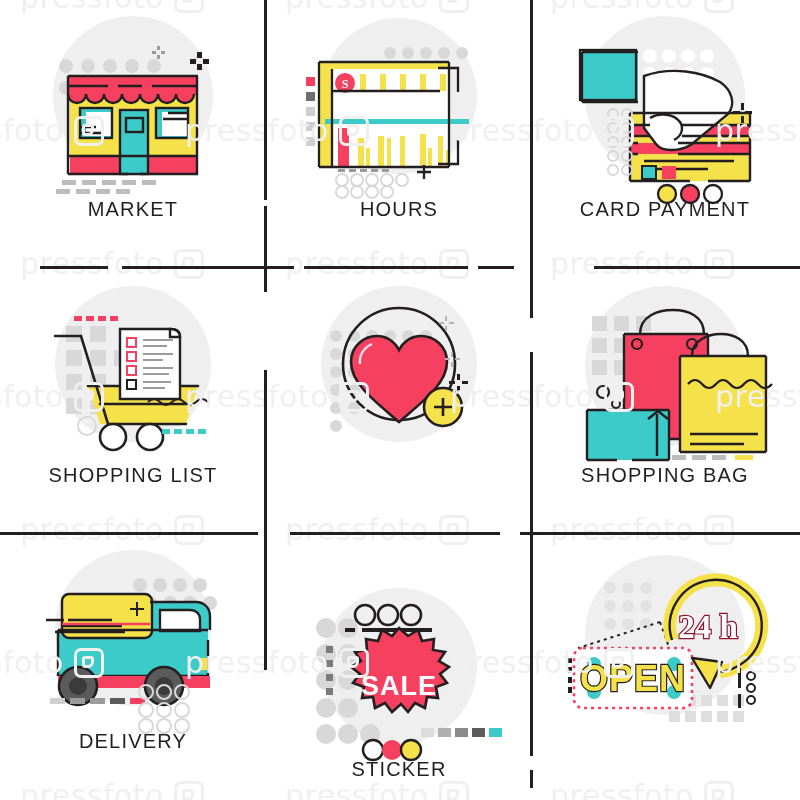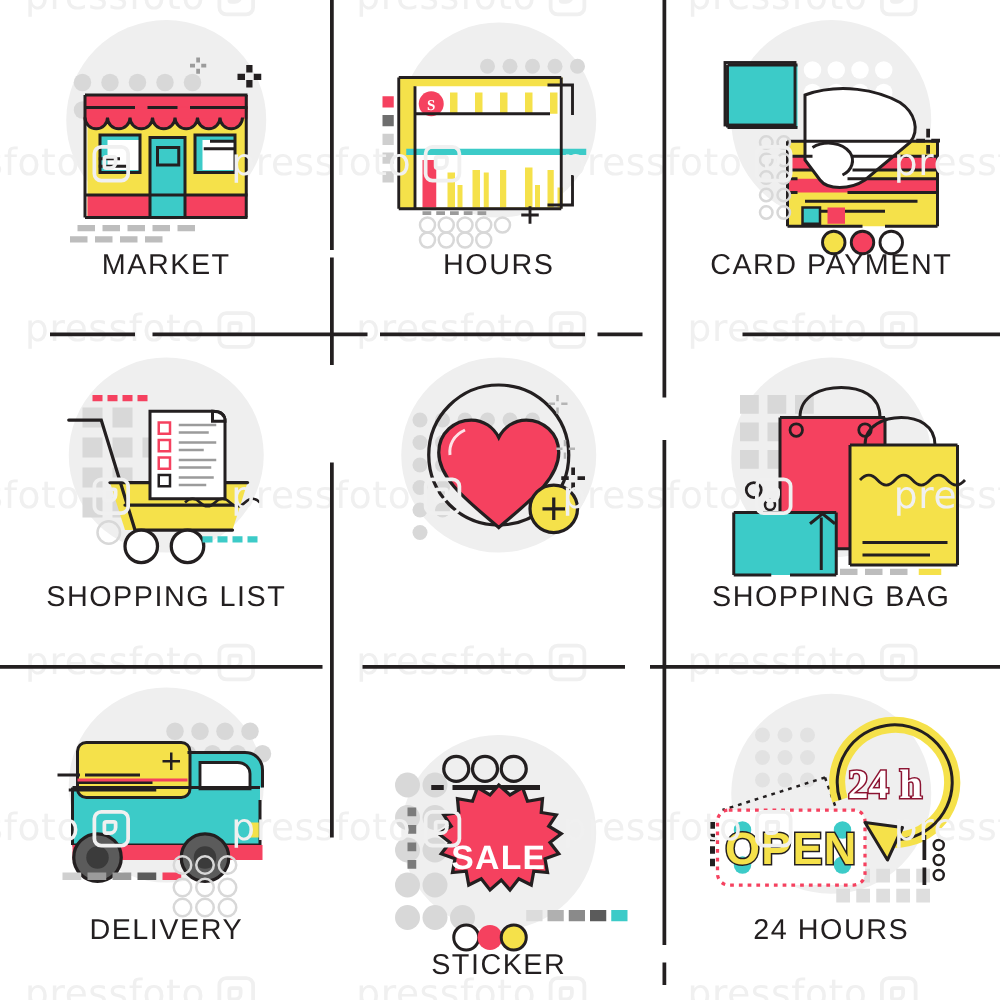--- a/index.html
+++ b/index.html
@@ -11,21 +11,21 @@
   .wm{position:absolute;display:flex;align-items:center;gap:10px;opacity:1;}
   .wm-text{font-family:"DejaVu Sans",sans-serif;font-size:30px;color:#f0f0f0;letter-spacing:.5px;white-space:nowrap;font-weight:400;}
   .wm-logo{width:30px;height:30px;border:3px solid #f0f0f0;border-radius:7px;position:relative;box-sizing:border-box;}
   .wm-logo:before{content:"";position:absolute;left:5px;top:5px;width:12px;height:12px;border:3px solid #f0f0f0;border-radius:3px 3px 6px 3px;box-sizing:border-box;}
 
   
   .grid{position:absolute;inset:0;z-index:2;}
   .cell{position:absolute;width:266px;height:266px;box-sizing:border-box;}
   .art{position:absolute;left:0;top:8px;width:266px;height:185px;}
   .label{position:absolute;left:0;top:198px;width:266px;text-align:center;
-         font-family:"Liberation Sans",sans-serif;font-size:23px;color:#231f20;
+         font-family:"Liberation Sans",sans-serif;font-size:20px;color:#231f20;
          letter-spacing:1.2px;font-weight:400;}
 
   
   .div-layer{position:absolute;inset:0;z-index:6;pointer-events:none;}
   .hline{position:absolute;height:3px;background:#231f20;}
   .vline{position:absolute;width:3px;background:#231f20;}
 
   svg{display:block;overflow:visible;}
 </style>
 </head>
@@ -661,21 +661,20 @@
             <circle cx="219" cy="136" r="4"></circle>
               <circle cx="219" cy="148" r="4"></circle>
               <circle cx="219" cy="160" r="4"></circle>
           </g>
           <g fill="#231f20">
             <rect x="206" y="128" width="3" height="20"></rect>
               <rect x="206" y="154" width="3" height="14"></rect>
           </g>
         </svg>
       </div>
-      <div class="label">24 HOURS</div>
     </div>
   </div>
 
   <div class="div-layer">
     <div class="hline" style="left:40px;top:266px;width:68px"></div>
     <div class="hline" style="left:122px;top:266px;width:172px"></div>
     <div class="hline" style="left:304px;top:266px;width:164px"></div>
     <div class="hline" style="left:478px;top:266px;width:36px"></div>
     <div class="hline" style="left:594px;top:266px;width:206px"></div>
 

